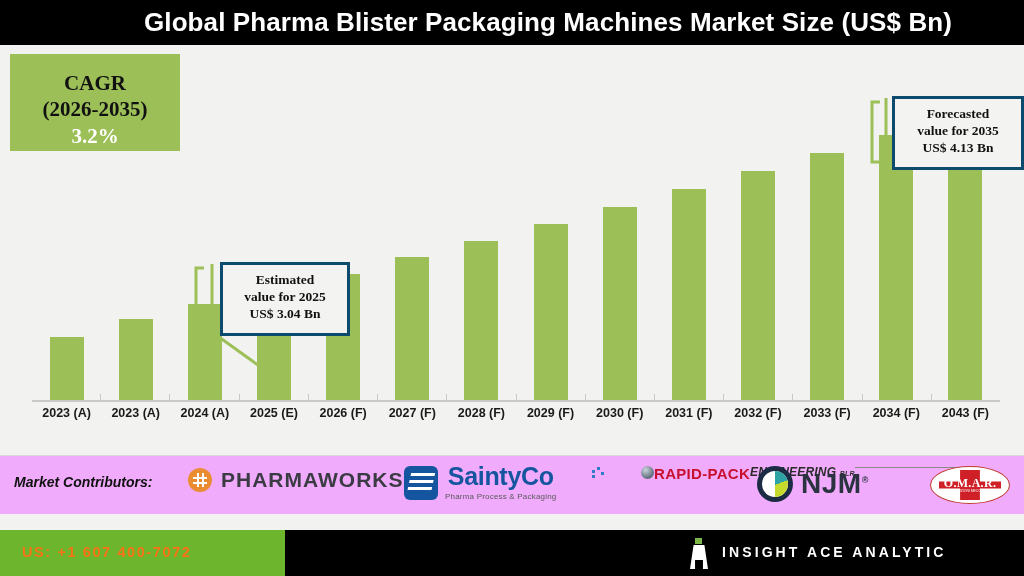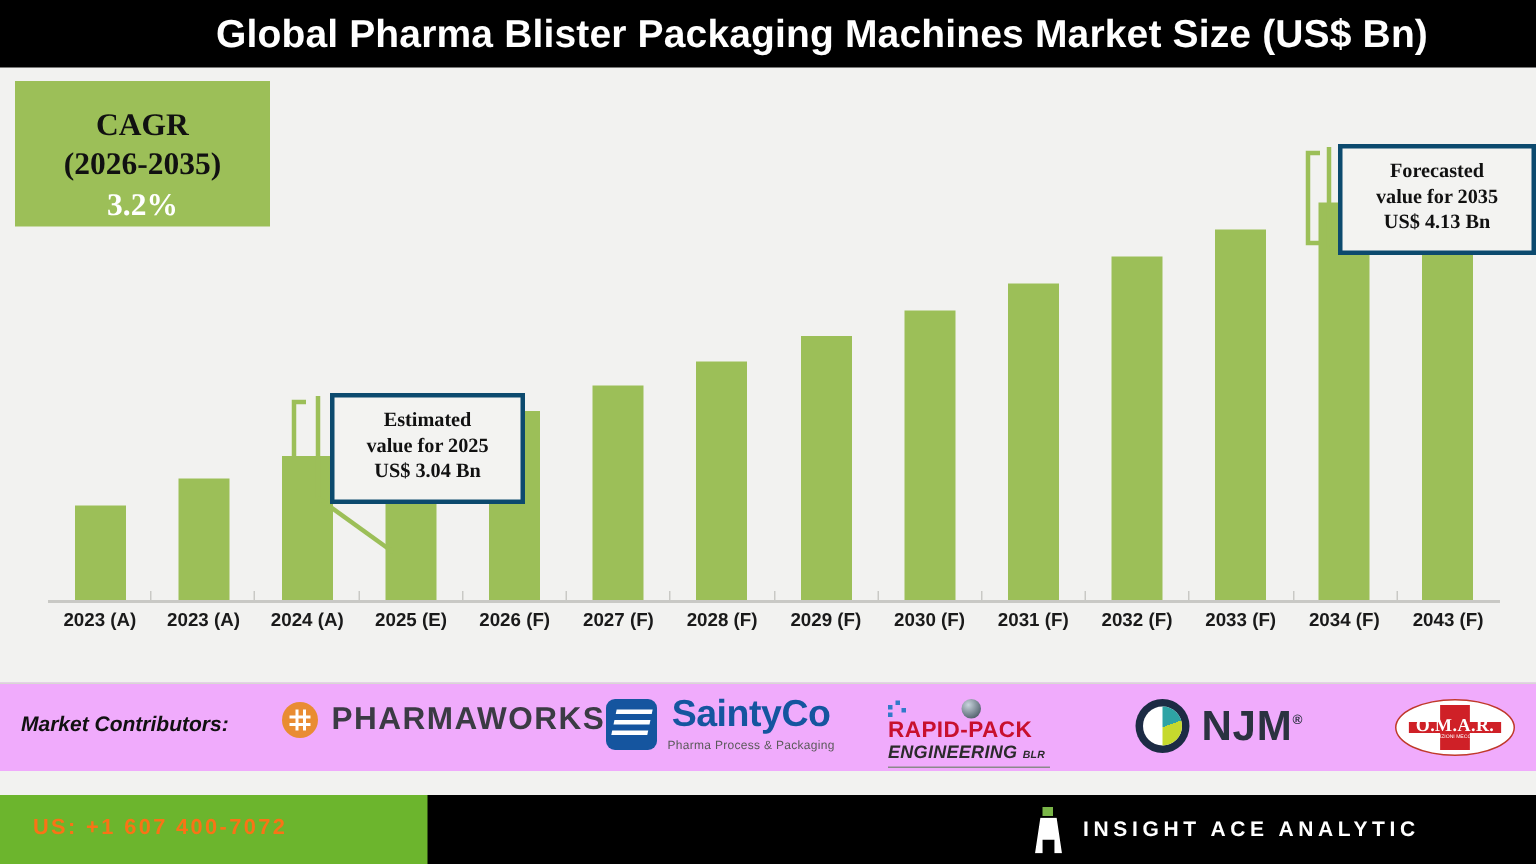--- a/index.html
+++ b/index.html
@@ -223,21 +223,21 @@
   .sc-text {
     font-family:"Liberation Sans", sans-serif; font-weight:bold;
     font-size:25px; color:#15559f; line-height:25px; letter-spacing:-0.3px;
   }
   .sc-sub {
     font-family:"Liberation Sans", sans-serif; font-size:8px;
     color:#5a5a5a; margin-top:3px; letter-spacing:.2px;
   }
 
   
-  .logo-rp { left: 592px; top: 10px; flex-direction: column; align-items: flex-start; }
+  .logo-rp { left: 592px; top: 10px; flex-direction: row; align-items: flex-start; }
   .rp-top { display:flex; align-items:center; height:13px; }
   .rp-dots {
     width: 13px; height: 13px; position: relative; margin-right: 4px;
   }
   .rp-dots span {
     position:absolute; width:3px; height:3px; background:#2f7ac9;
   }
   .rp-globe {
     width:13px;height:13px;border-radius:50%;
     background: radial-gradient(circle at 35% 30%, #c9d4dd, #5e6d79 70%, #2f3a44);

